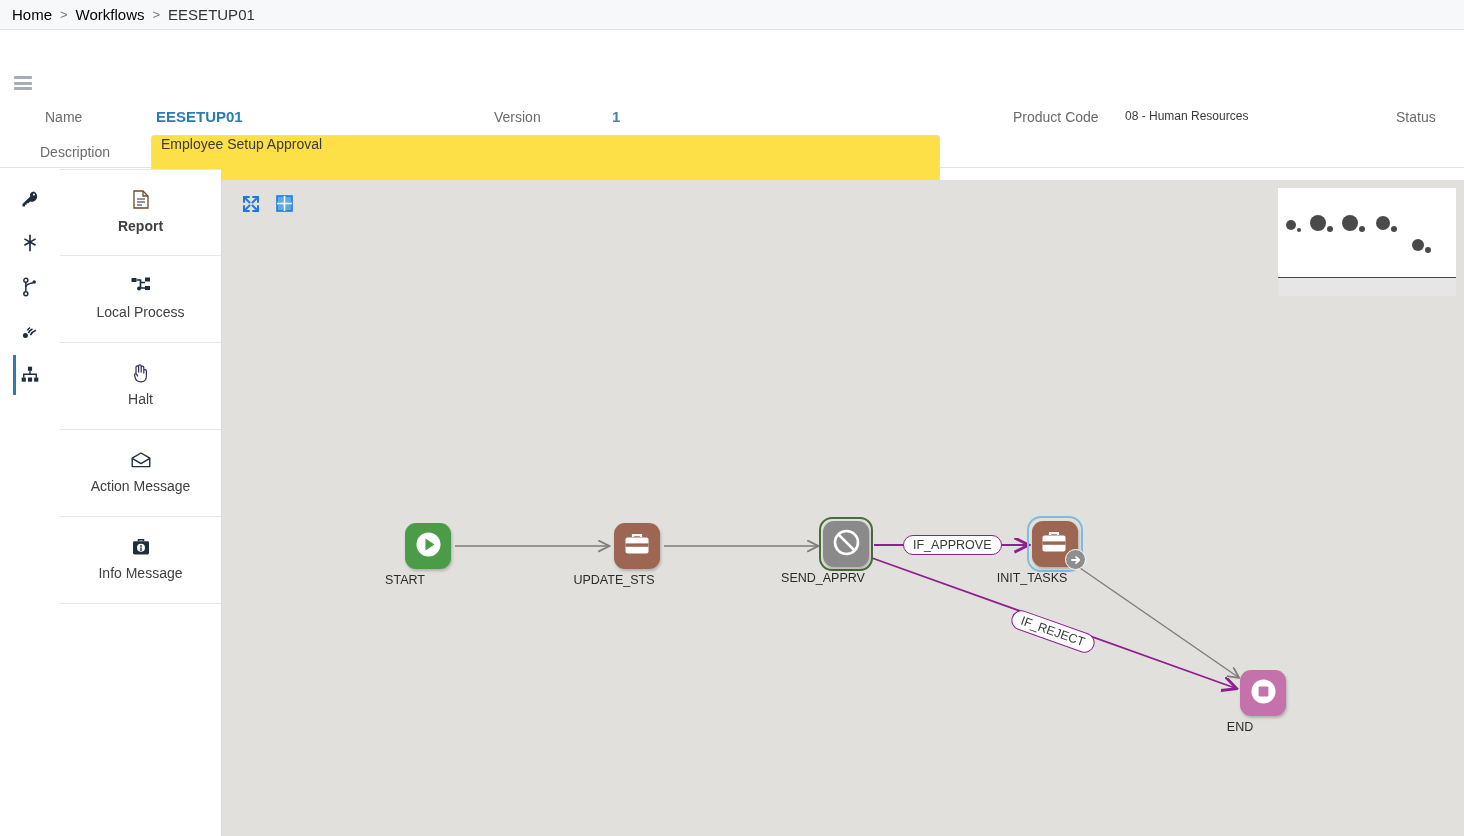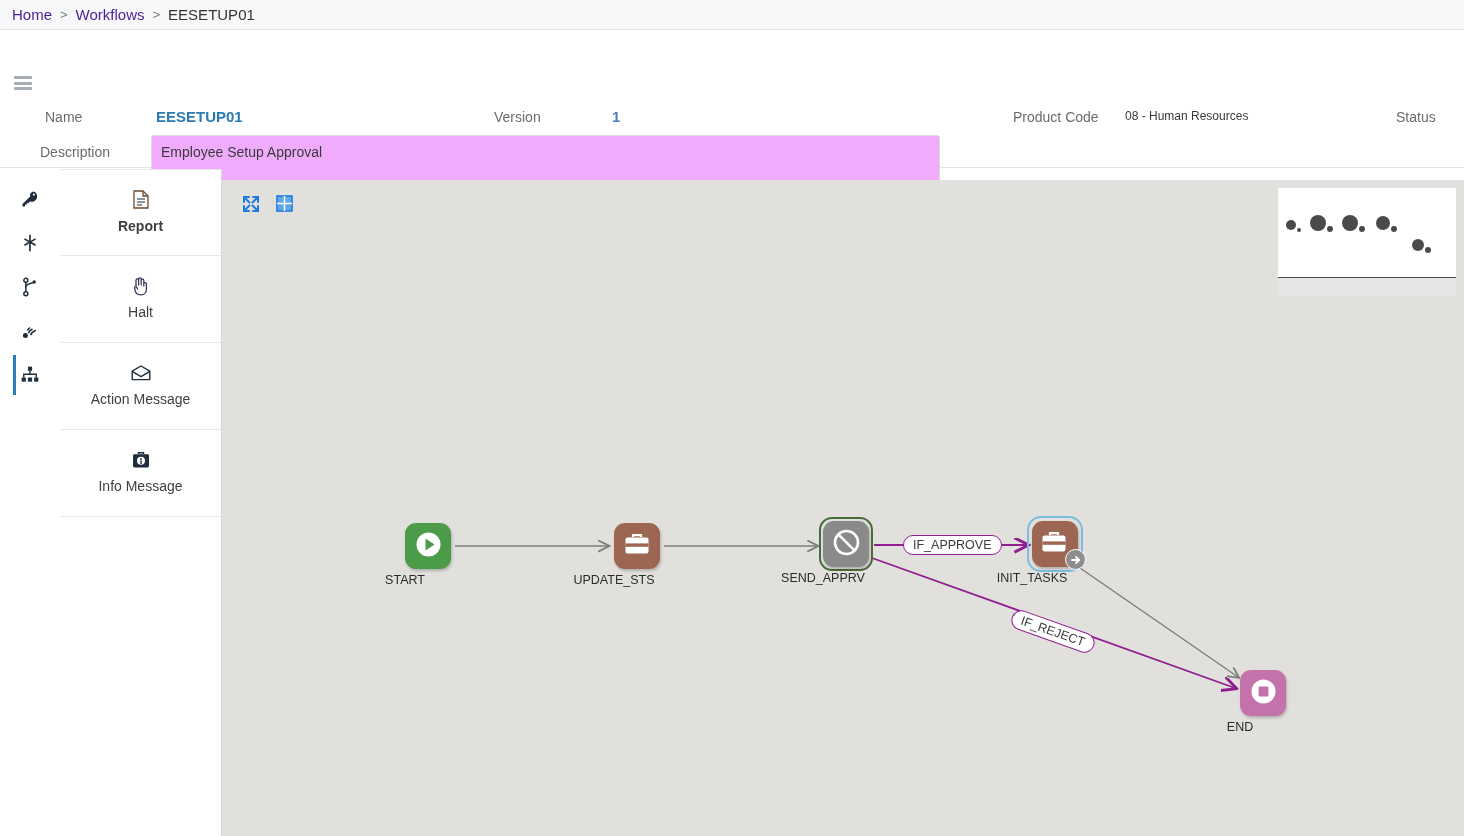--- a/index.html
+++ b/index.html
@@ -15,21 +15,21 @@
 
   
   #breadcrumb-bar {
     position: absolute; left: 0; top: 0; width: 1464px; height: 30px;
     background: #f7f8f9;
     border-bottom: 1px solid #dfe3e6;
     display: flex; align-items: center;
     padding-left: 12px;
     font-size: 15px;
   }
-  .crumb-link { color: #4c1d95; cursor: pointer; }
+  .crumb-link { color: #000000; cursor: pointer; }
   .crumb-sep { color: #7a7a7a; margin: 0 8px; font-size: 13px; }
   .crumb-current { color: #333333; }
 
   
   #header {
     position: absolute; left: 0; top: 31px; width: 1464px; height: 137px;
     background: #ffffff;
     border-bottom: 1px solid #e3e3e3;
   }
   #hamburger-btn {
@@ -49,27 +49,27 @@
   #name-value { left: 156px; top: 77px; color: #2b7cb3; font-weight: bold; font-size: 15px; cursor: pointer; }
   #version-label { left: 494px; top: 78px; }
   #version-value { left: 612px; top: 77px; color: #4a7fc1; font-weight: bold; font-size: 15px; }
   #product-code-label { left: 1013px; top: 78px; }
   #product-code-value { left: 1125px; top: 78px; color: #3a3a3a; }
   #status-label { left: 1396px; top: 78px; }
   #description-label { left: 40px; top: 113px; }
   #description-input {
     position: absolute; left: 151px; top: 104px;
     width: 789px; height: 47px;
-    background: #f0abfc;
+    background: #fde047;
     border: 1px solid #dcdcdc;
     border-radius: 3px;
     font-family: "Liberation Sans", sans-serif;
     font-size: 14px;
     color: #3a3a3a;
-    padding: 8px 9px;
+    padding: 0 9px;
     resize: none;
     outline: none;
     line-height: 1.25;
   }
 
   
   #icon-rail {
     position: absolute; left: 0; top: 169px; width: 60px; height: 667px;
     background: #ffffff;
   }
@@ -282,20 +282,32 @@
         <svg width="16" height="19" viewBox="0 0 16 19">
           <path d="M1 1h9l5 5v12H1z" fill="#ffffff" stroke="#6b4a2f" stroke-width="1.3"></path>
           <path d="M10 1v5h5" fill="none" stroke="#6b4a2f" stroke-width="1.3"></path>
           <path d="M4 9h8M4 12h8M4 15h5" stroke="#1f2d3d" stroke-width="1.2"></path>
         </svg>
       </span>
       <span class="palette-label">Report</span>
     </div>
 
 
+    <div class="palette-item">
+      <span class="palette-icon">
+        <svg width="20" height="18" viewBox="0 0 20 18">
+          <rect x="0.5" y="1" width="5" height="4" fill="#1f2d3d"></rect>
+          <rect x="14" y="0.5" width="5" height="4" fill="#1f2d3d"></rect>
+          <rect x="14" y="9" width="5" height="4" fill="#1f2d3d"></rect>
+          <path d="M5.5 3h4v2.5m0 0V11h4.5M9.5 5.5H14" stroke="#1f2d3d" stroke-width="1.7" fill="none"></path>
+          <circle cx="8" cy="11.5" r="2" fill="#1f2d3d"></circle>
+        </svg>
+      </span>
+      <span class="palette-label">Local Process</span>
+    </div>
 
     <div class="palette-item">
       <span class="palette-icon">
         <svg width="17" height="19" viewBox="0 0 17 19">
           <path d="M4 9V3.2a1.3 1.3 0 012.6 0V8m0-.3V2.2a1.3 1.3 0 012.6 0V8m0-.5V3.4a1.3 1.3 0 012.6 0V9m0-2.2a1.3 1.3 0 012.6 0v5.4c0 3.4-2.3 5.6-5.4 5.6-3 0-5.3-1.6-5.9-4.4L2.6 11c-.4-1.2 1.2-2 1.9-.9L5.6 12" fill="none" stroke="#3a2f55" stroke-width="1.25" stroke-linejoin="round" stroke-linecap="round"></path>
         </svg>
       </span>
       <span class="palette-label">Halt</span>
     </div>
 

